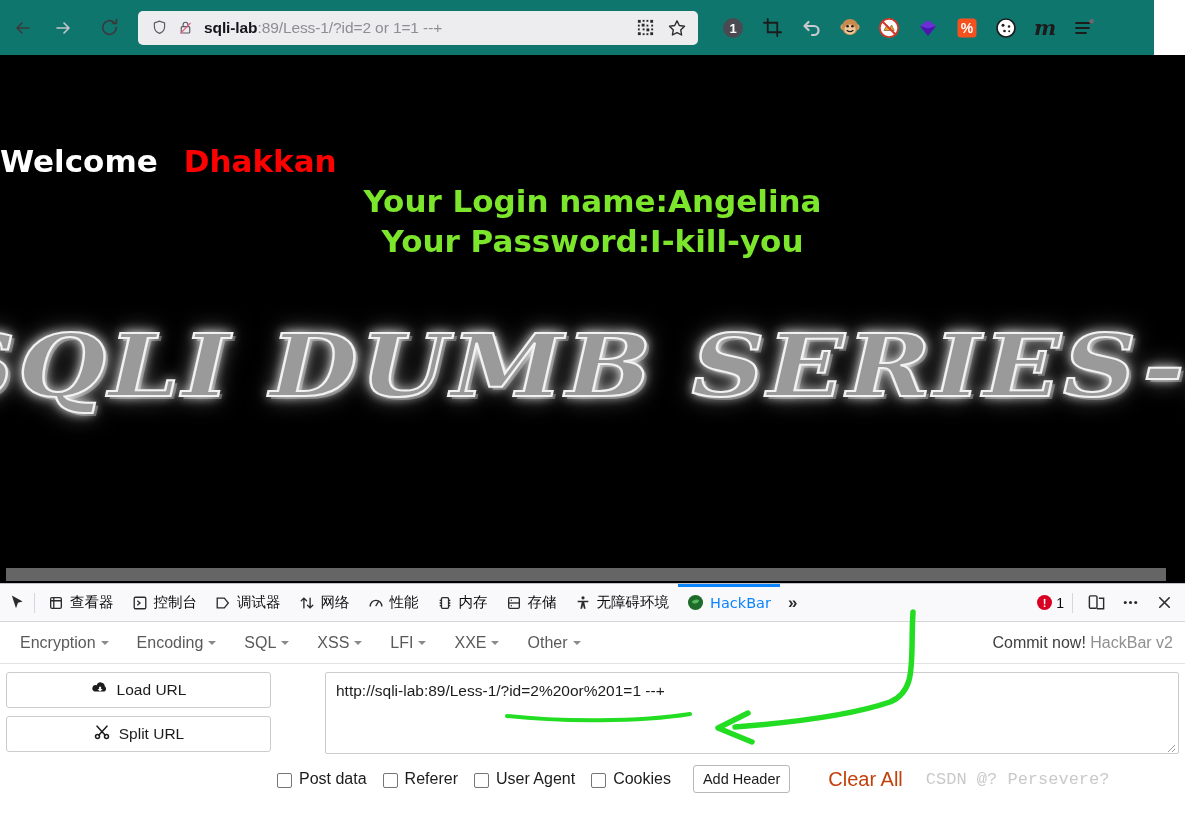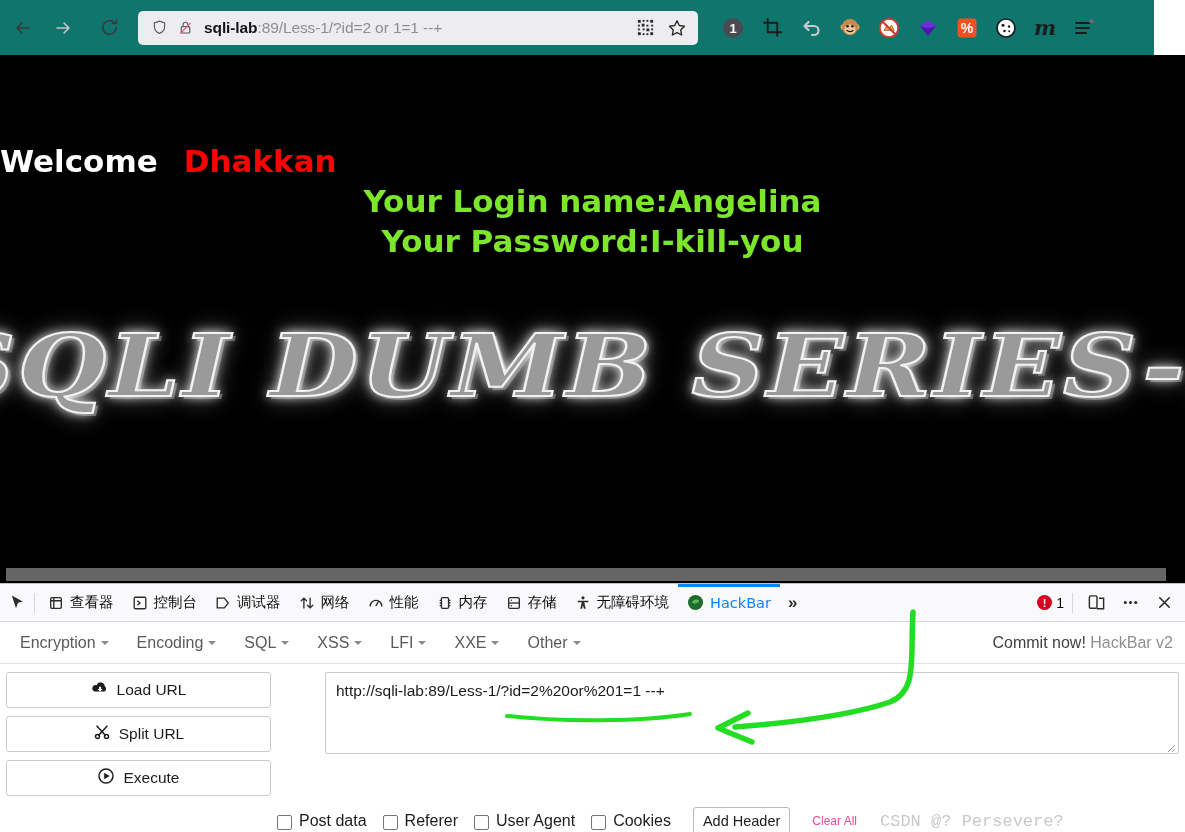--- a/index.html
+++ b/index.html
@@ -149,21 +149,21 @@
   .hb-optionsrow {
     display: flex; align-items: center; gap: 16px;
     padding: 11px 6px 0 277px; font-size: 16px; color: #1c1c1c;
   }
   .chk { display: flex; align-items: flex-end; gap: 7px; }
   .chkbox { width: 15px; height: 15px; border: 1px solid #767676; background: #fff; border-radius: 2px; }
   .addheader {
     border: 1px solid #b8b8b8; border-radius: 3px; background: #fff;
     padding: 5px 9px; font-size: 14.5px; color: #1c1c1c; margin-left: 6px;
   }
-  .clearall { color: #ec4899; font-size: 12px; margin-left: 6px; }
+  .clearall { color: #c2410c; font-size: 20px; margin-left: 22px; }
   .watermark { margin-left: 7px; font-size: 17px; color: #c9c9c9; white-space: nowrap; font-family: Liberation Mono, monospace; }
 
   
   .annot { position: absolute; left: 0; top: 0; width: 1185px; height: 832px; pointer-events: none; }
 </style>
 </head>
 <body>
 
 <div id="app">
 
@@ -483,29 +483,20 @@
         <div class="hb-btn">
           <span>
             <svg width="18" height="18" viewBox="0 0 20 20" fill="none" stroke="#1c1c1c" stroke-width="1.7" stroke-linecap="round">
                 <circle cx="5" cy="15" r="2.2"></circle>
                 <circle cx="15" cy="15" r="2.2"></circle>
                 <path d="M6.6 13.4 15.5 3.5M13.4 13.4 4.5 3.5"></path>
               </svg>
           </span>
           <span>Split URL</span>
         </div>
-        <div class="hb-btn">
-          <span>
-            <svg width="18" height="18" viewBox="0 0 20 20" fill="none" stroke="#1c1c1c" stroke-width="1.6">
-                <circle cx="10" cy="10" r="7.8"></circle>
-                <path d="M8 6.5 14 10l-6 3.5z" fill="#1c1c1c" stroke="none"></path>
-              </svg>
-          </span>
-          <span>Execute</span>
-        </div>
       </div>
 
       <div class="hb-right">
         <div class="hb-textarea">
           <span>http://sqli-lab:89/Less-1/?id=2%20or%201=1 --+</span>
           <span class="resize-grip">
             <svg width="12" height="12" viewBox="0 0 12 12" stroke="#9a9a9a" stroke-width="1">
                 <path d="M11 4 4 11M11 8 8 11"></path>
               </svg>
           </span>

